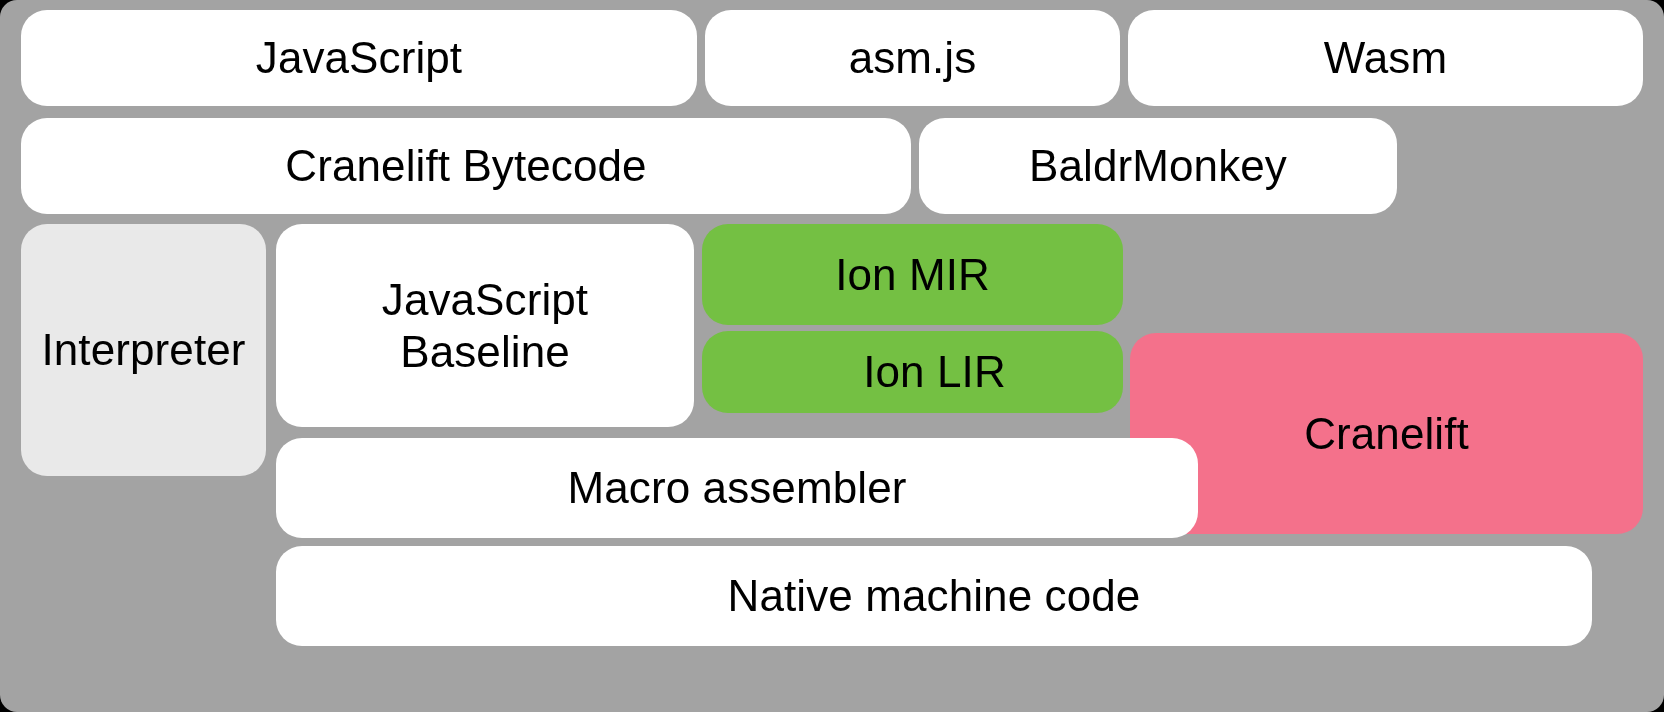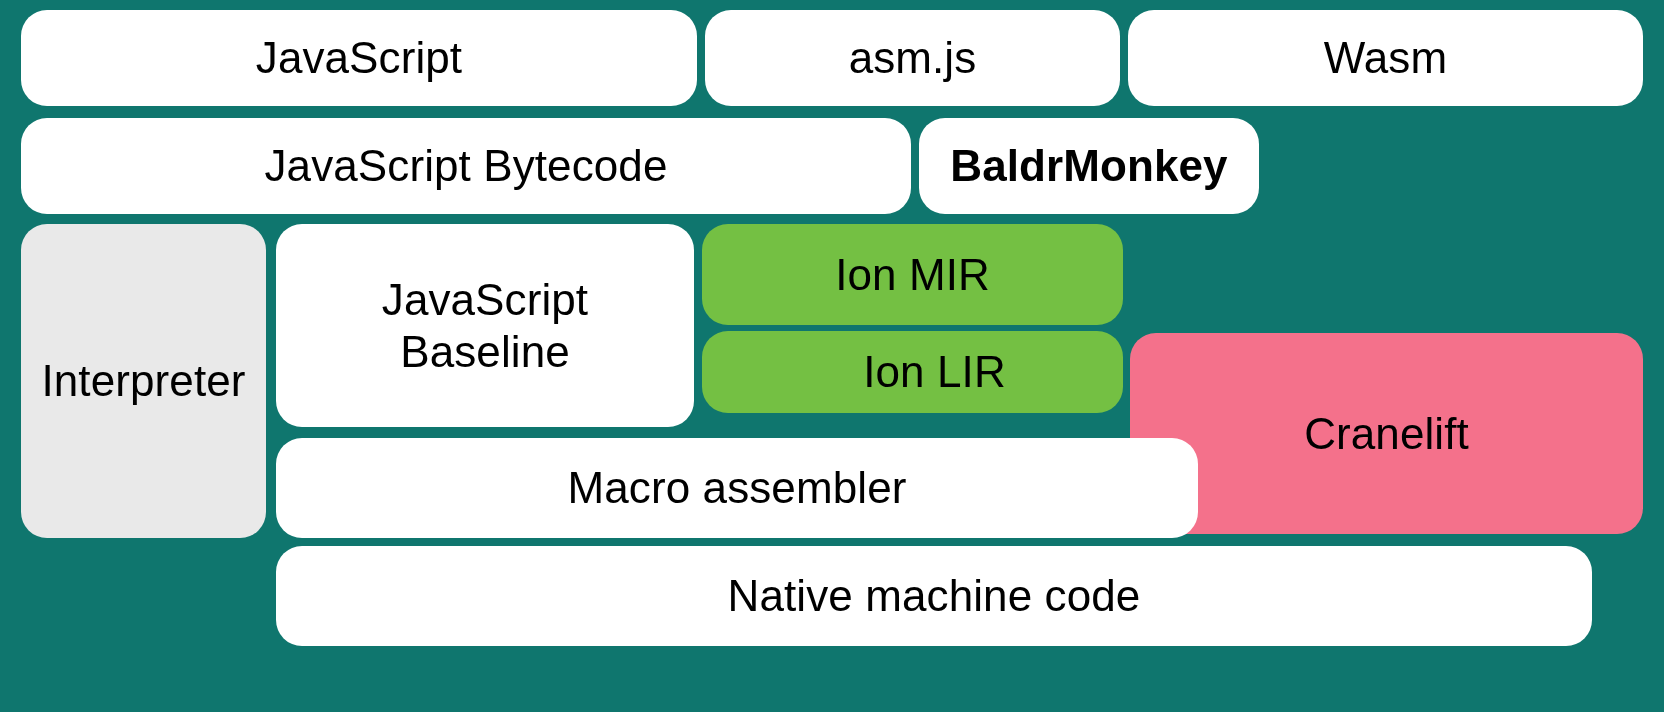--- a/index.html
+++ b/index.html
@@ -7,22 +7,23 @@
     padding: 0;
     background: #000000;
   }
   body {
     font-family: "Liberation Sans", sans-serif;
   }
   #stage {
     position: relative;
     width: 1664px;
     height: 712px;
-    background: #0f766e;
+    background: #a3a3a3;
     overflow: hidden;
+    border-radius: 17px;
   }
   .node {
     position: absolute;
     box-sizing: border-box;
     border-radius: 26px;
     display: flex;
     align-items: center;
     justify-content: center;
     text-align: center;
     color: #000000;
@@ -39,23 +40,23 @@
   .fill-green  { background: #74C043; }
   .fill-pink   { background: #F4718B; }
 </style>
 </head>
 <body>
 
 <div id="stage">
     <div class="node fill-white" style="left: 21px; top: 10px; width: 676px; height: 96px;">JavaScript</div>
     <div class="node fill-white" style="left: 1128px; top: 10px; width: 515px; height: 96px;">Wasm</div>
     <div class="node fill-white" style="left: 705px; top: 10px; width: 415px; height: 96px;">asm.js</div>
-    <div class="node fill-white" style="left: 21px; top: 118px; width: 890px; height: 96px;">JavaScript Bytecode</div>
-    <div class="node fill-white" style="left: 919px; top: 118px; width: 340px; height: 96px; font-weight: bold;">BaldrMonkey</div>
-    <div class="node fill-gray" style="left: 21px; top: 224px; width: 245px; height: 314px;">Interpreter</div>
+    <div class="node fill-white" style="left: 21px; top: 118px; width: 890px; height: 96px;">Cranelift Bytecode</div>
+    <div class="node fill-white" style="left: 919px; top: 118px; width: 478px; height: 96px;">BaldrMonkey</div>
+    <div class="node fill-gray" style="left: 21px; top: 224px; width: 245px; height: 252px;">Interpreter</div>
     <div class="node fill-white" style="left: 276px; top: 224px; width: 418px; height: 203px;">JavaScript
 Baseline</div>
     <div class="node fill-green" style="left: 702px; top: 224px; width: 421px; height: 101px; text-align: right;">Ion MIR</div>
     <div class="node fill-green" style="left: 702px; top: 331px; width: 421px; height: 82px; padding-left: 44px;">Ion LIR</div>
     <div class="node fill-pink" style="left: 1130px; top: 333px; width: 513px; height: 201px;">Cranelift</div>
     <div class="node fill-white" style="left: 276px; top: 438px; width: 922px; height: 100px;">Macro assembler</div>
     <div class="node fill-white" style="left: 276px; top: 546px; width: 1316px; height: 100px;">Native machine code</div>
   </div>
 
 </body></html>

